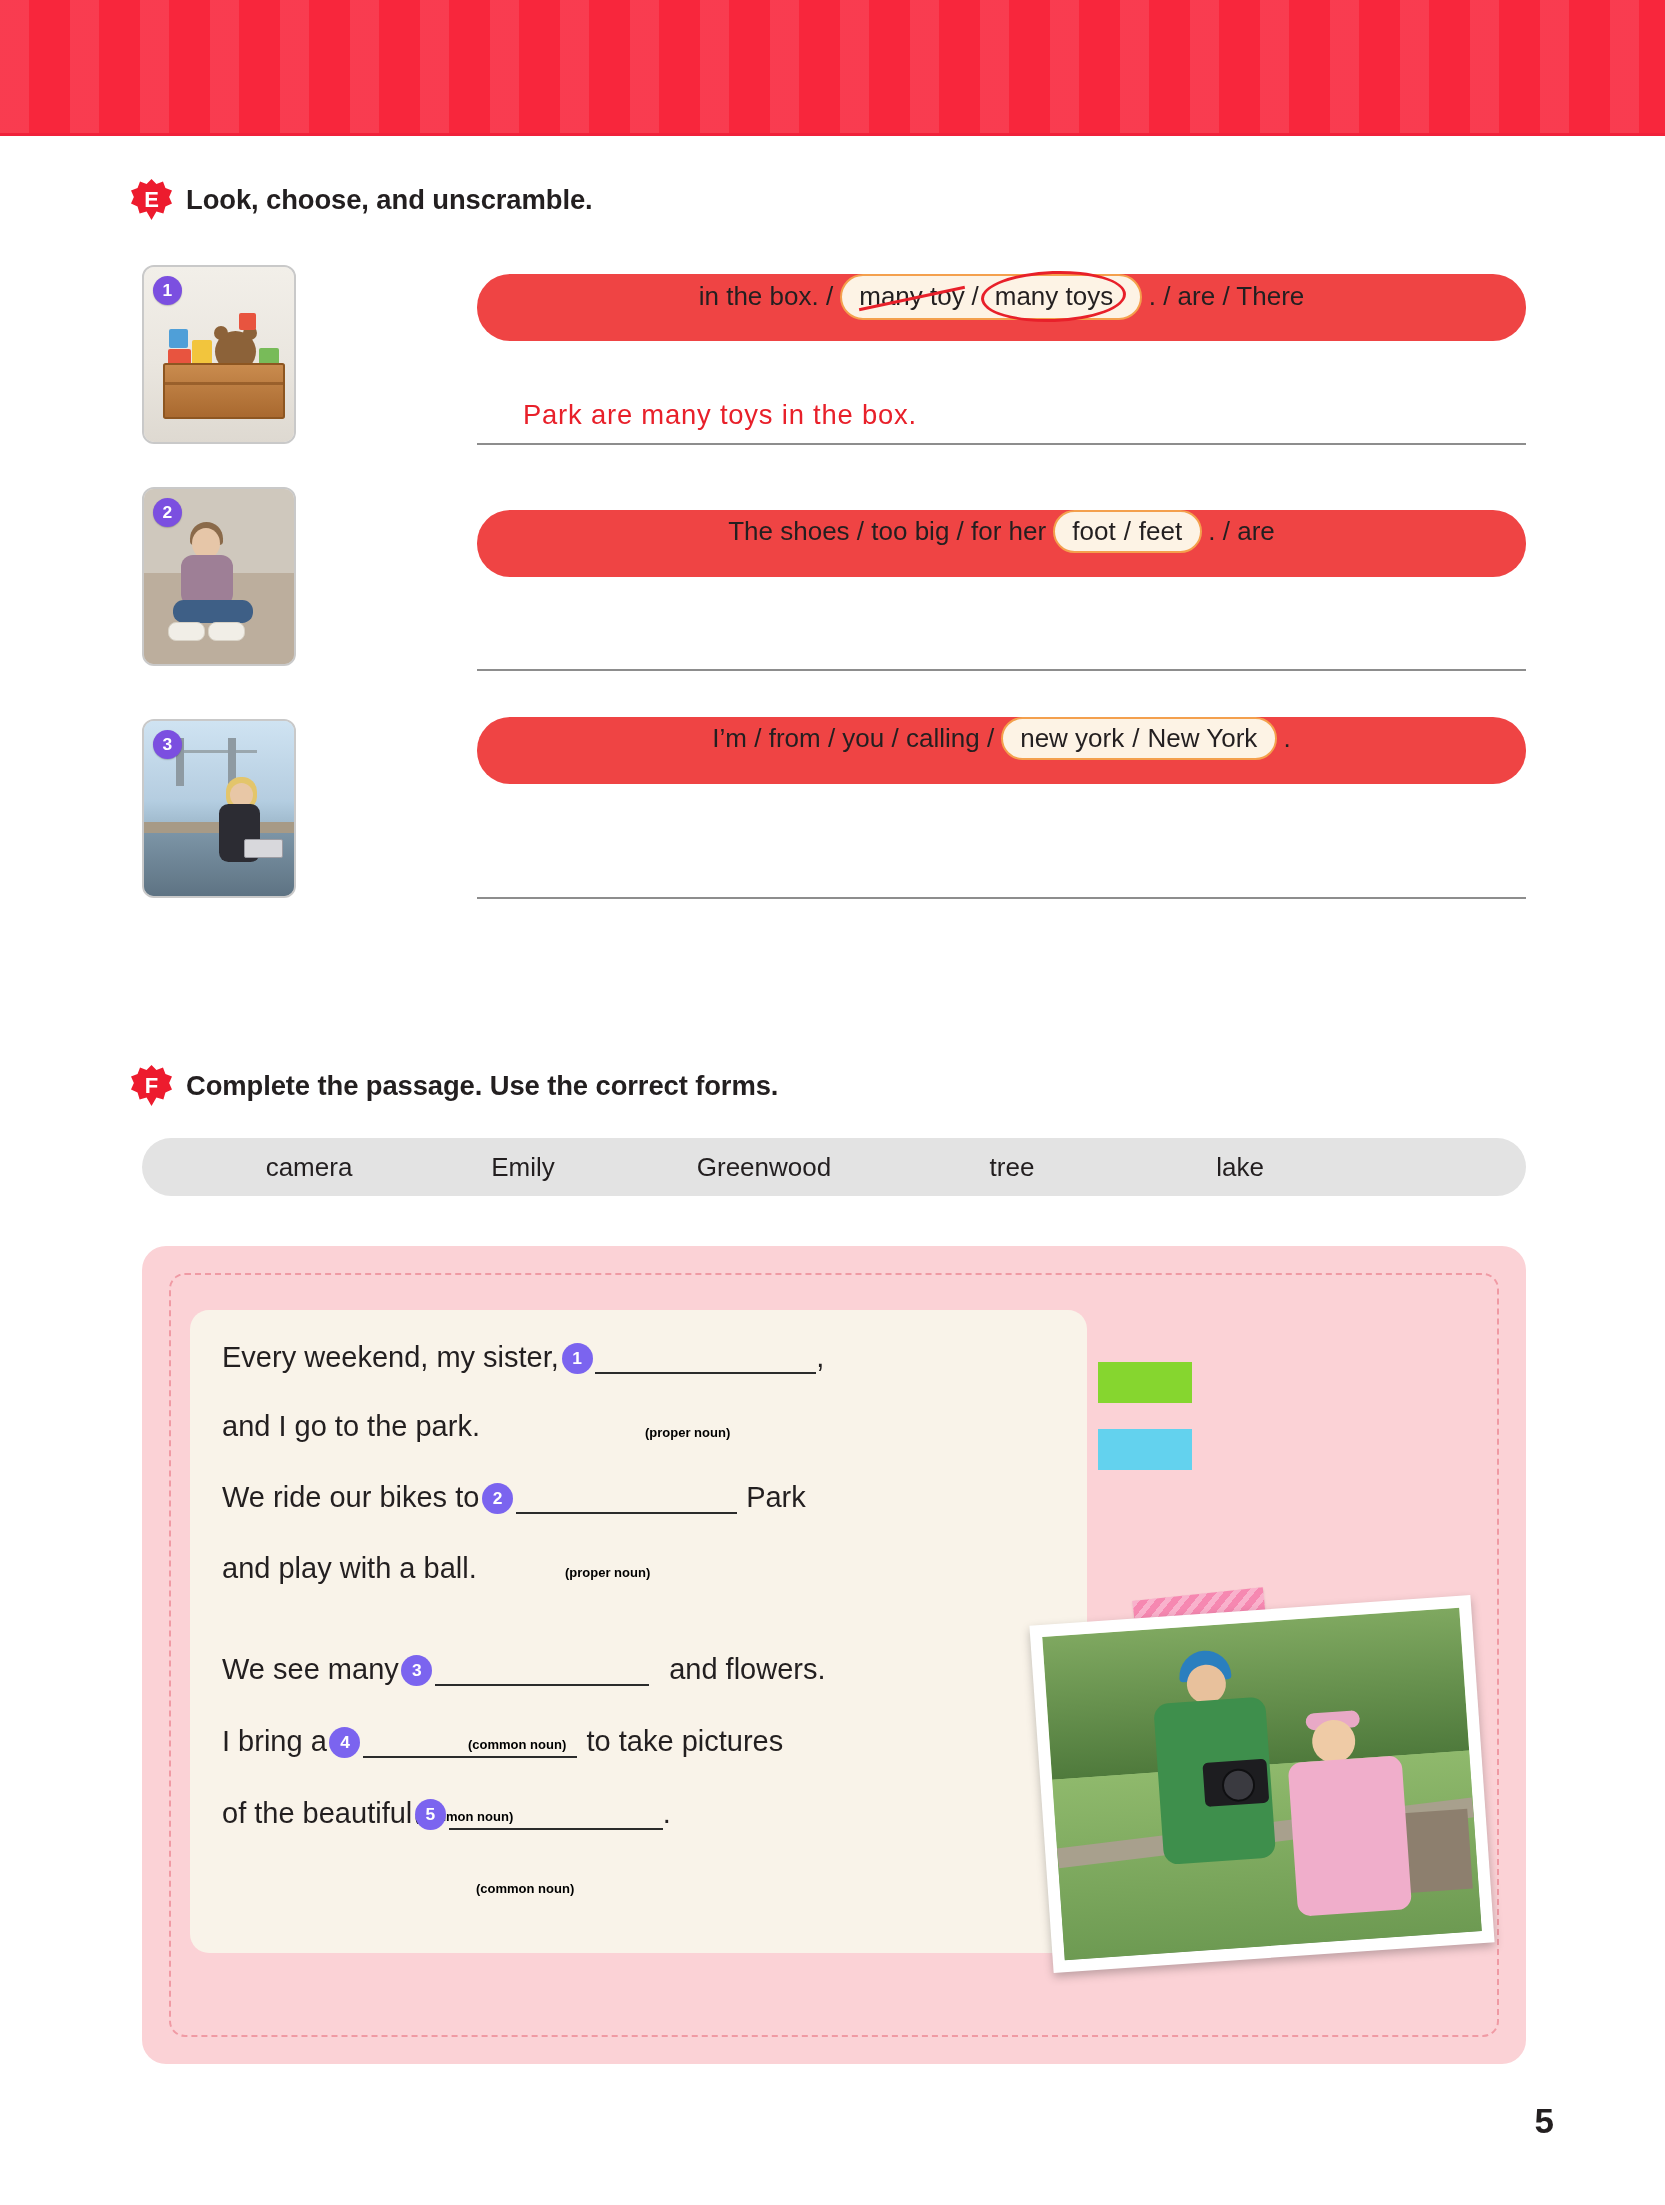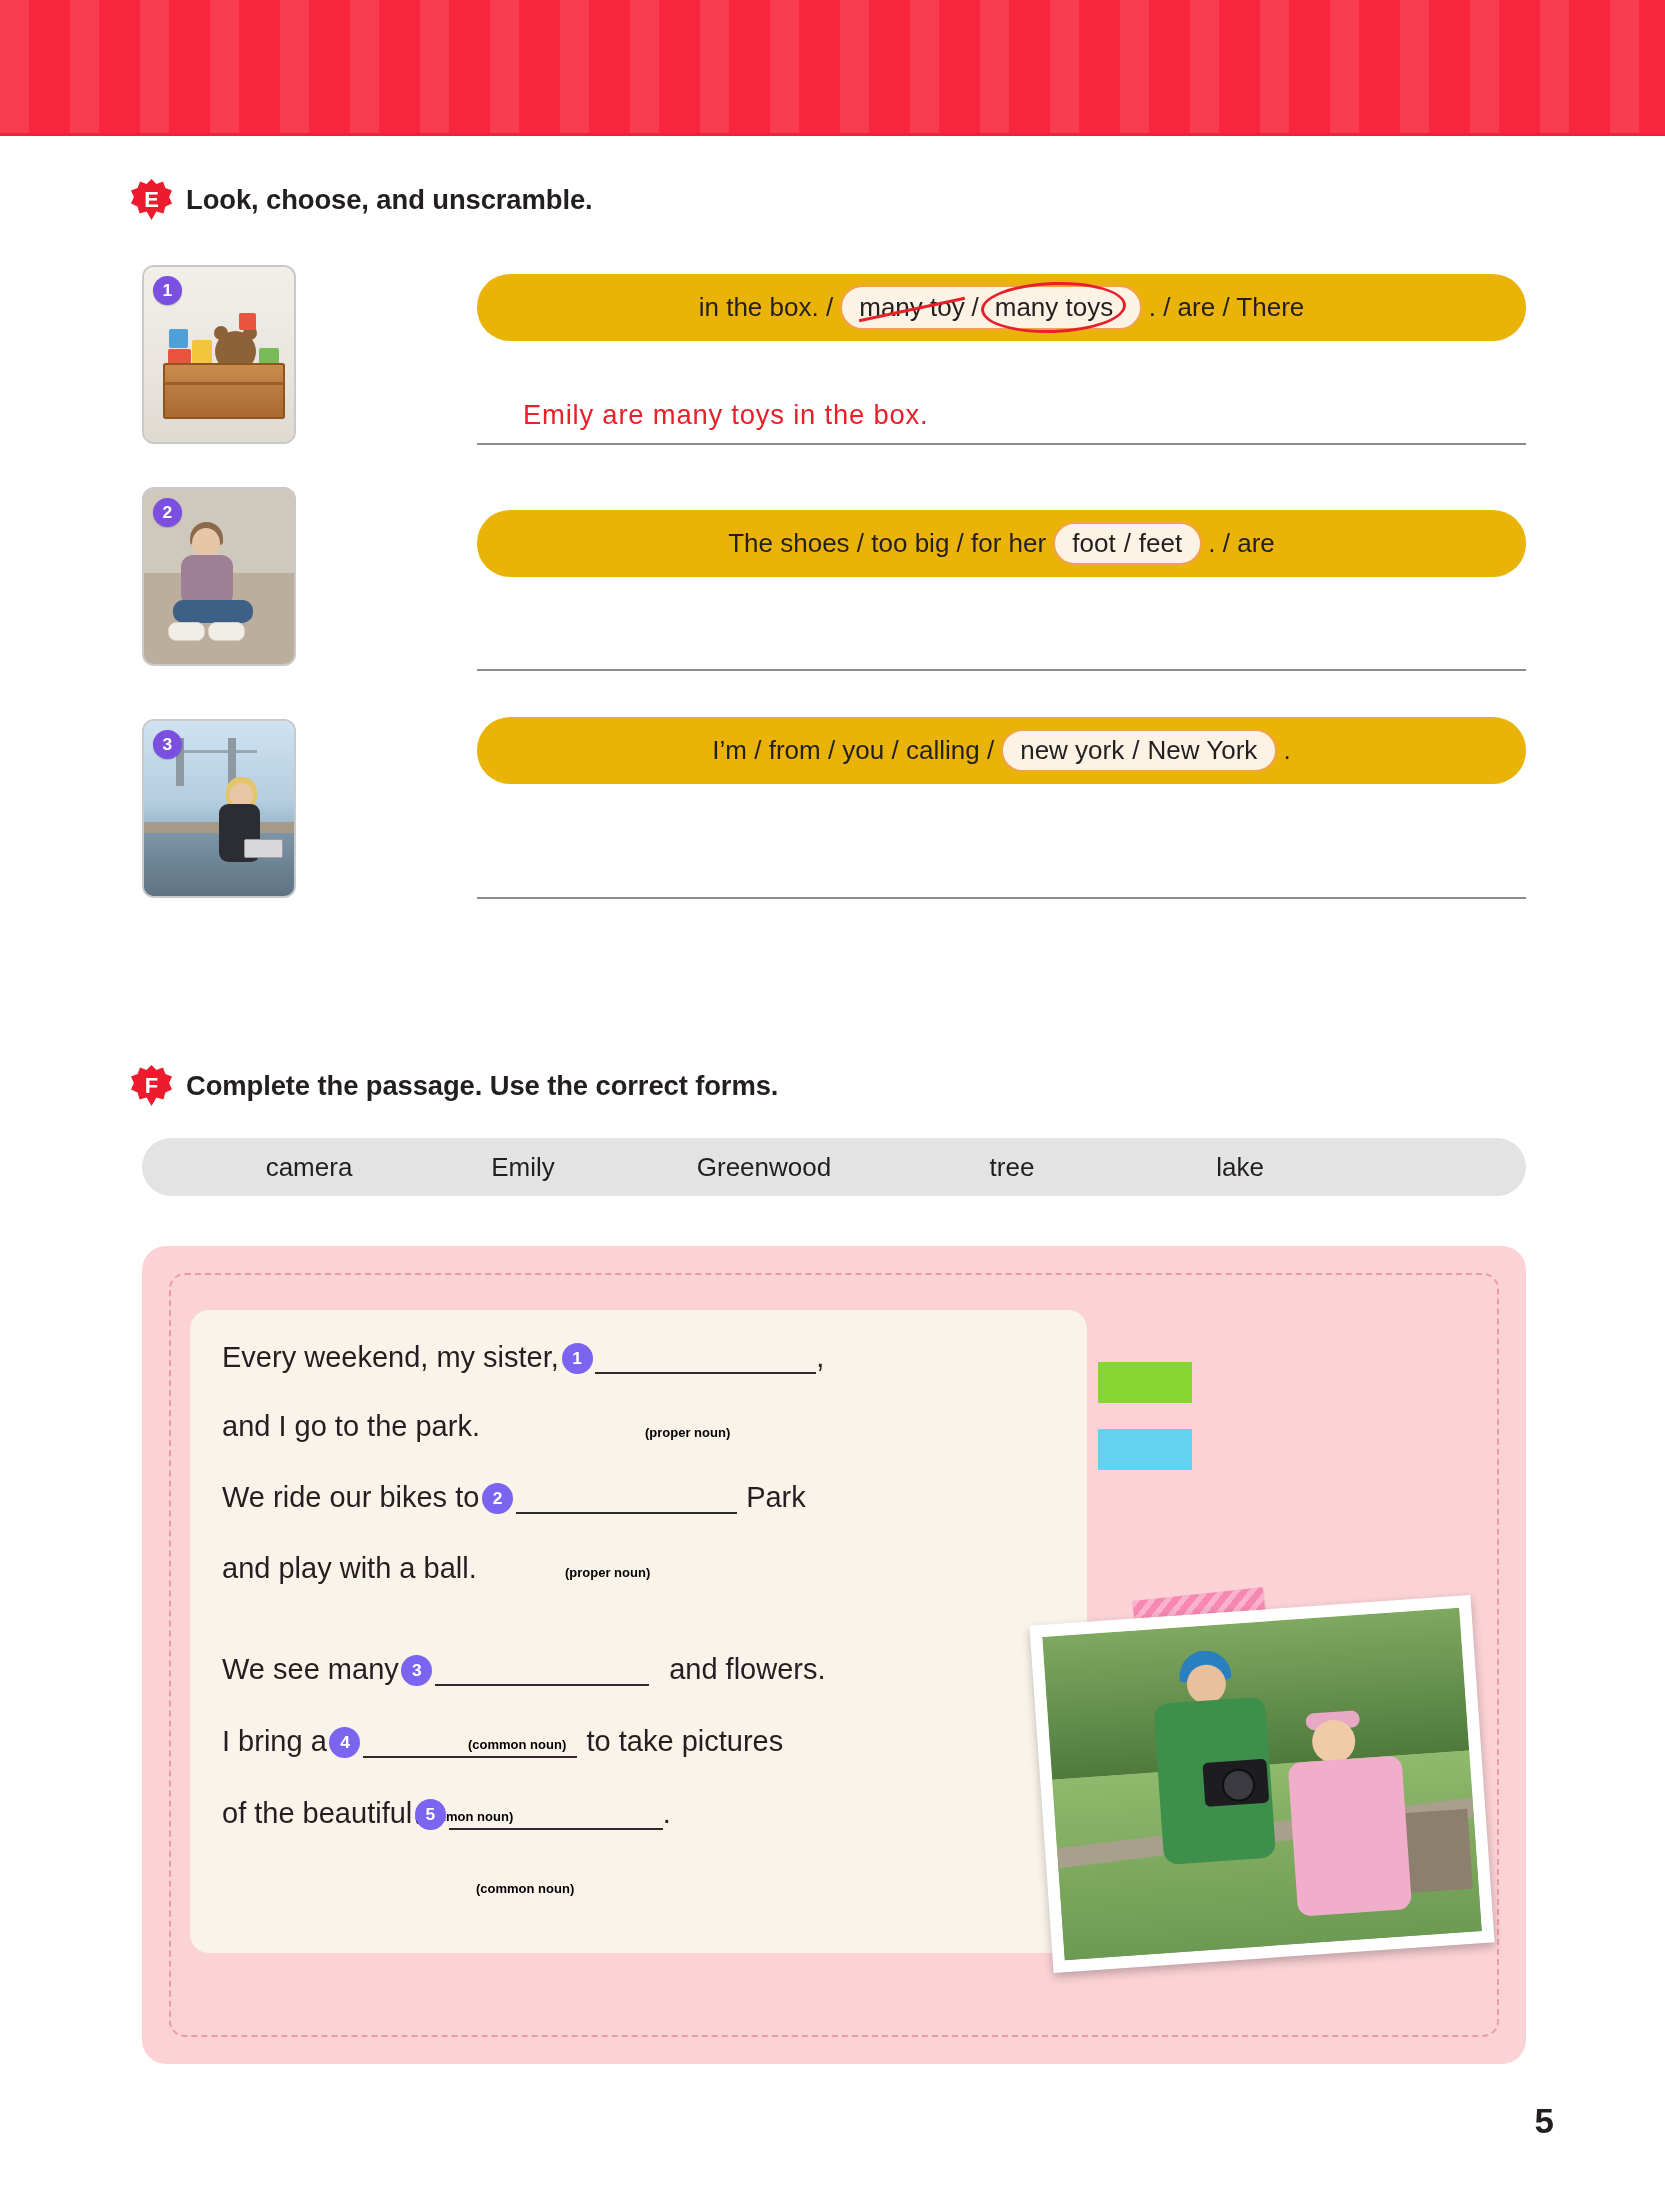--- a/index.html
+++ b/index.html
@@ -169,24 +169,24 @@
   .art-city .deck { position:absolute; left:0; bottom: 36%; width:100%; height: 10.7px; background:#a79a86; }
   .art-city .woman-head { position:absolute; left: 86px; top: 62px; width: 23px; height: 24px; border-radius:50%; background:#e8c7a6; }
   .art-city .woman-hair { position:absolute; left: 82px; top: 56px; width: 31px; height: 32px; border-radius: 14.7px 14.7px 12px 12px; background:#e3c56b; }
   .art-city .woman-body { position:absolute; left: 75px; top: 83px; width: 41px; height: 58px; border-radius: 9.4px; background:#2c2c33; }
   .art-city .laptop { position:absolute; left: 100px; top: 118px; width: 37px; height: 17.4px; background:#d8d8dc; border:1.3px solid #9c9ca3; border-radius:2px; }
 
   
   .strip {
     position: absolute;
     height: 67px;
-    background: #eab308;
+    background: #ef4444;
     border-radius: 33px;
     display: flex;
-    align-items: center;
+    align-items: flex-start;
     justify-content: center;
     box-sizing: border-box;
   }
   .strip-text {
     font-size: 26px;
     color: #231f20;
     white-space: nowrap;
     display: flex;
     align-items: center;
   }
@@ -425,21 +425,21 @@
       <span class="circled">
         <span class="ring"></span>
         <span>many toys</span>
       </span>
     </span>
     <span>. / are / There</span>
   </div>
 </div>
 
 <div class="answer-line" style="left:477px; top:443px; width:1049px;"></div>
-<div class="answer-text" style="left:523px; top:399px;">Emily are many toys in the box.</div>
+<div class="answer-text" style="left:523px; top:399px;">Park are many toys in the box.</div>
 
 <div class="thumb" style="left:142px; top:487px;">
   <div class="art art-shoes">
     <div class="wall"></div>
     <div class="rug"></div>
     <div class="girl-hair"></div>
     <div class="girl-head"></div>
     <div class="girl-body"></div>
     <div class="girl-legs"></div>
     <div class="shoe s1"></div>

